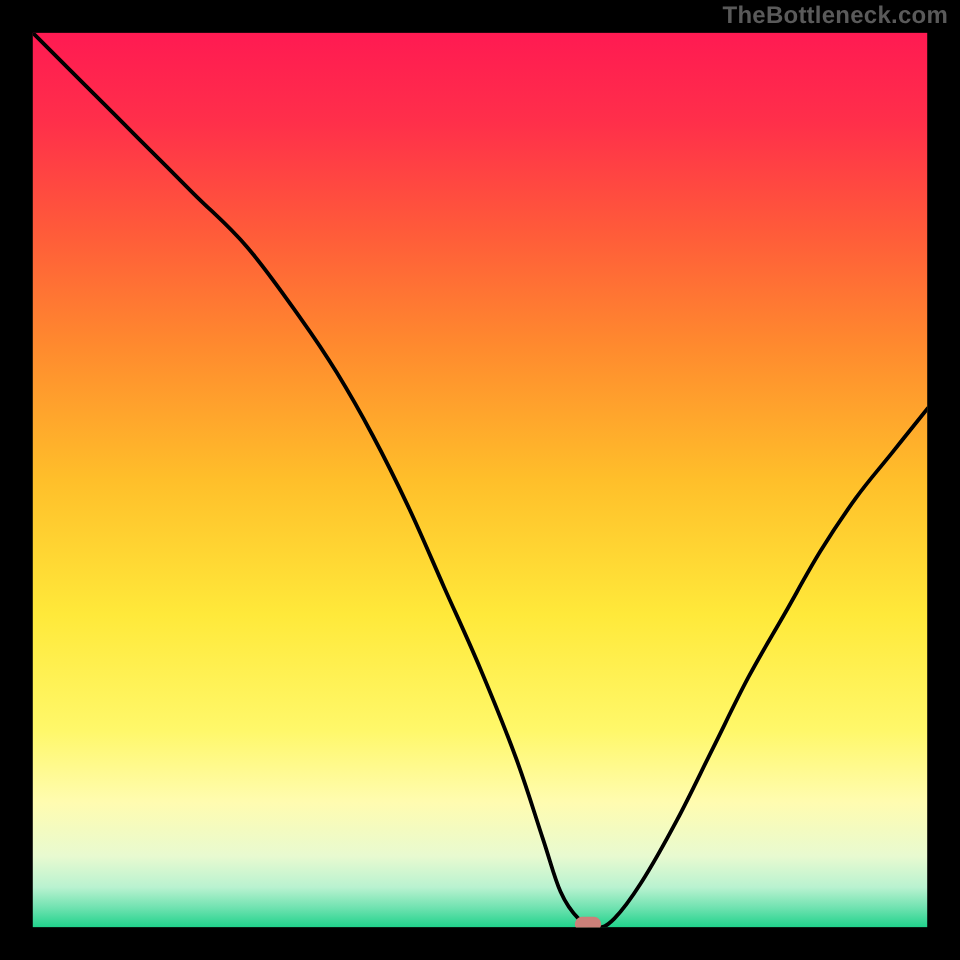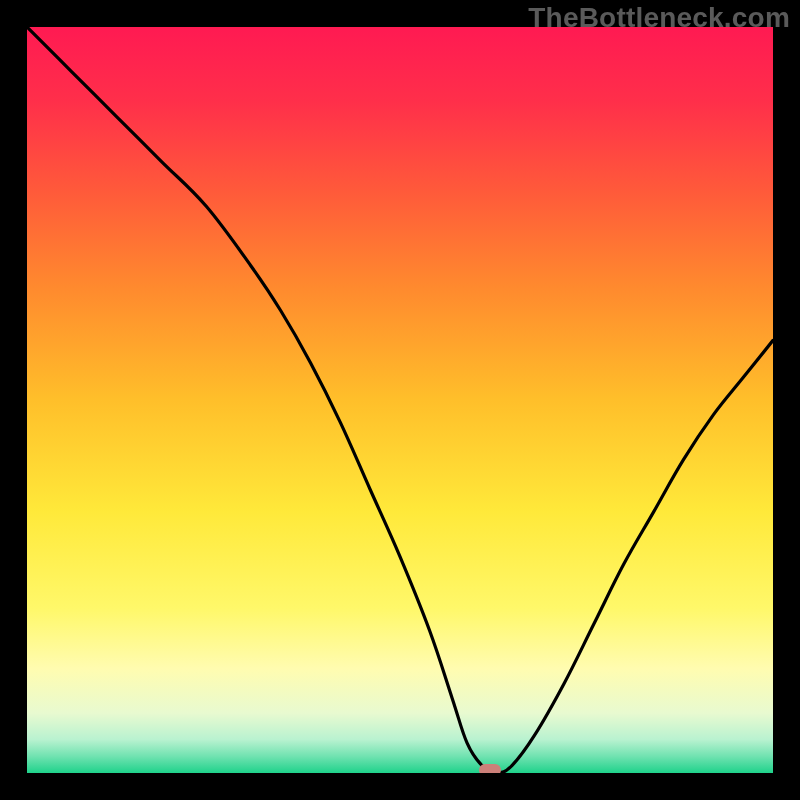--- a/index.html
+++ b/index.html
@@ -15,21 +15,21 @@
     position: relative;
     width: 800px;
     height: 800px;
     background: #000;
   }
   .watermark {
     position: absolute;
     top: 2px;
     right: 10px;
     color: #5a5a5a;
-    font-size: 28px;
+    font-size: 20px;
     font-weight: 600;
     letter-spacing: 0.2px;
     z-index: 10;
   }
   .plot {
     position: absolute;
     left: 27px;
     top: 27px;
     width: 746px;
     height: 746px;

